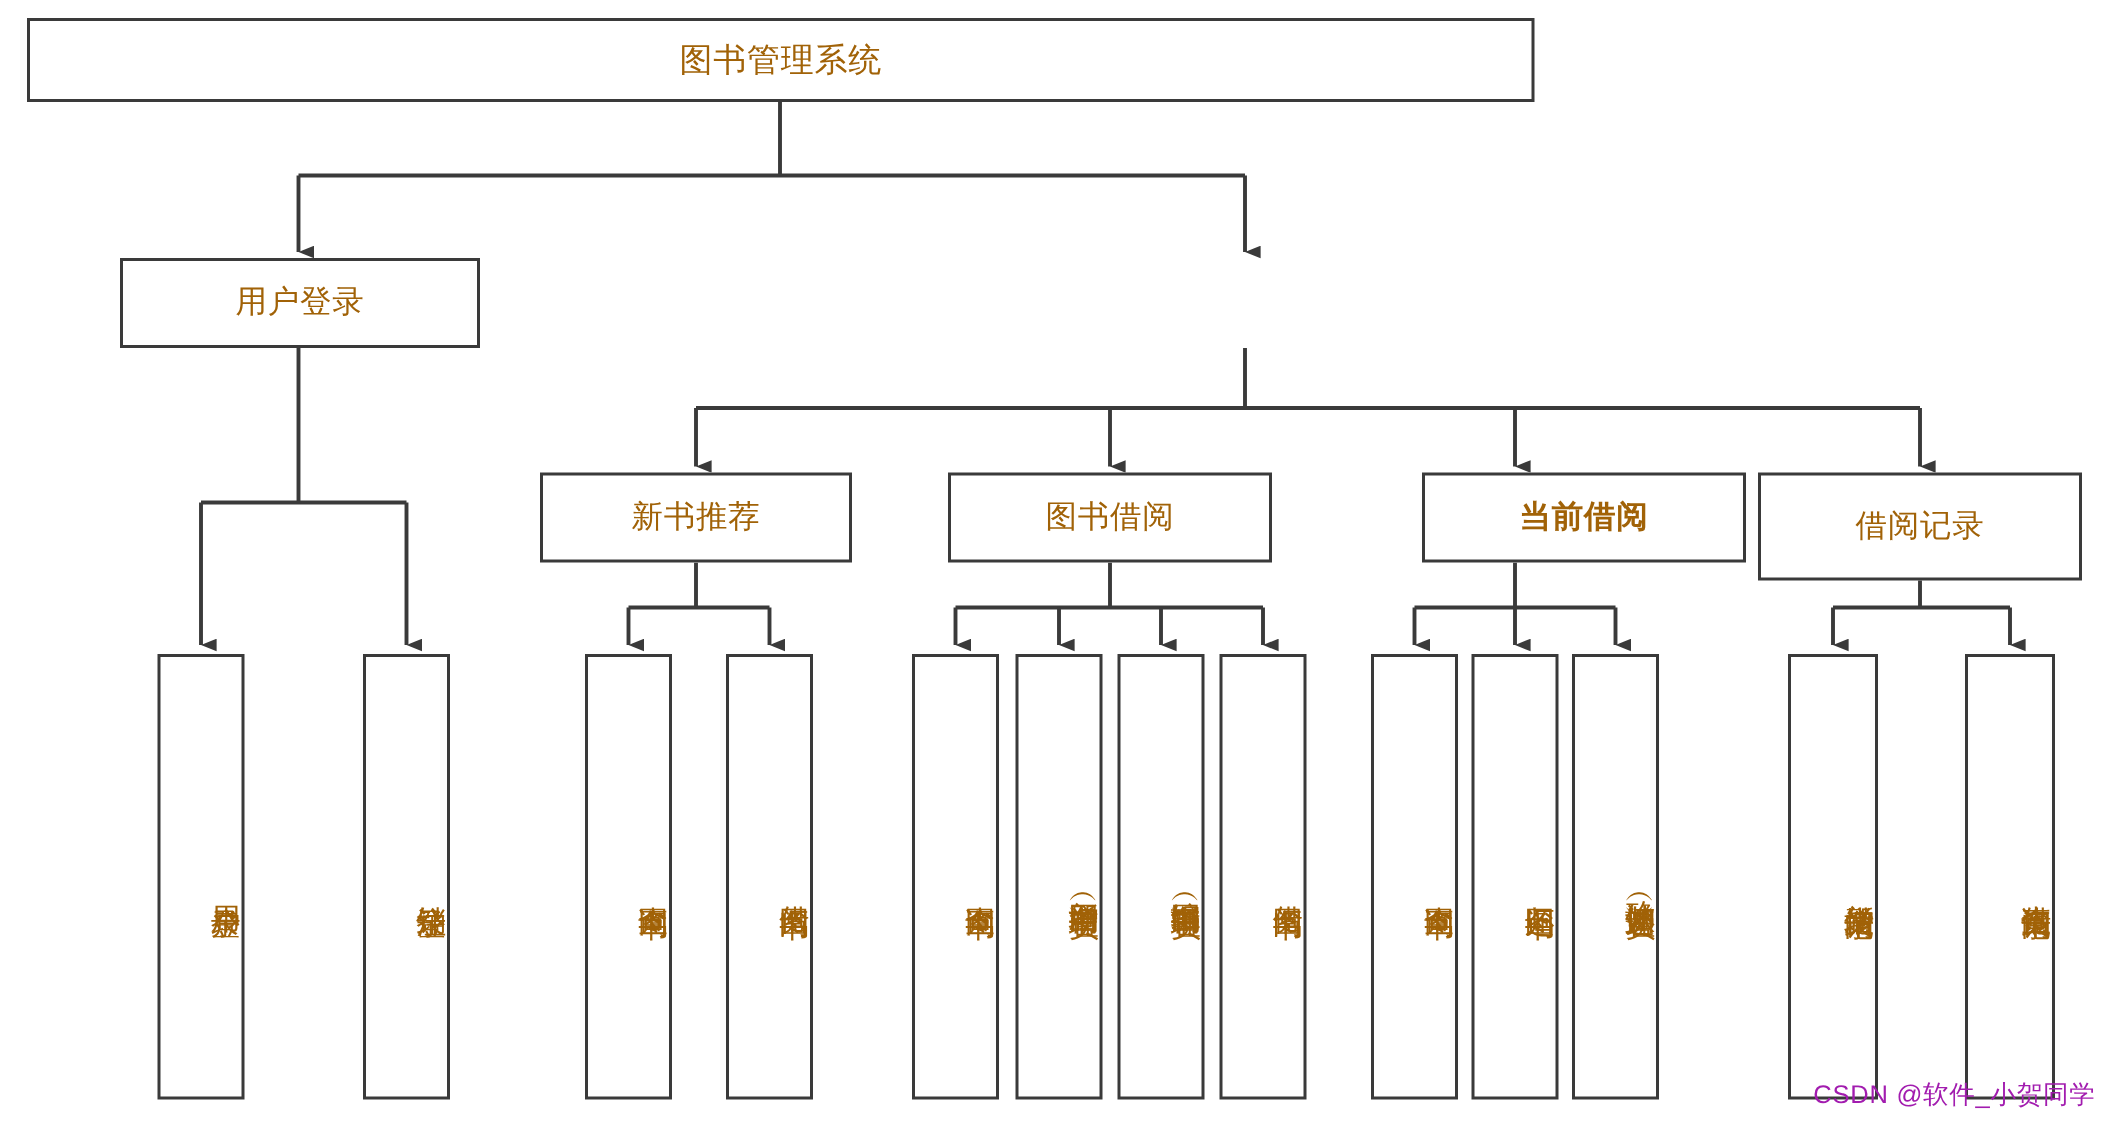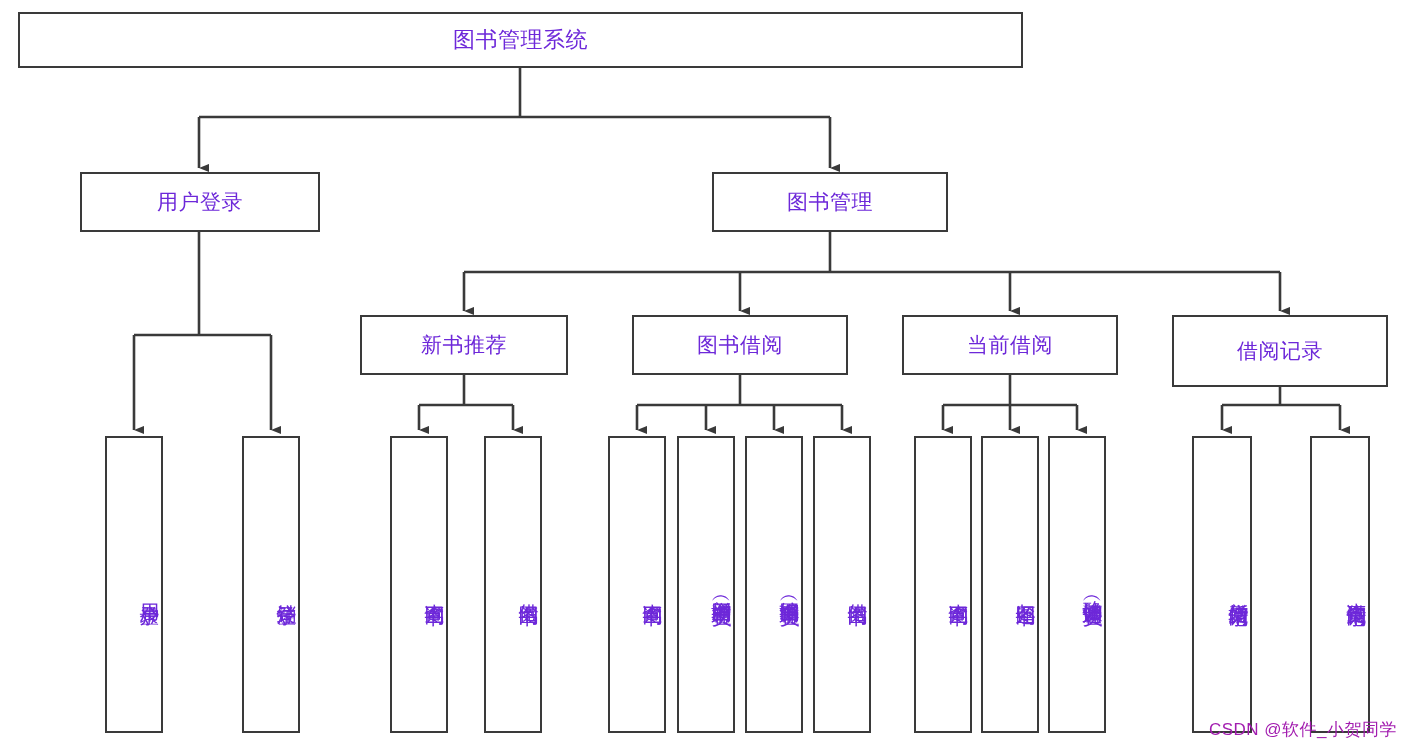--- a/index.html
+++ b/index.html
@@ -23,21 +23,21 @@
     top: 0;
     width: 1405px;
     height: 747px;
     pointer-events: none;
   }
   .node {
     position: absolute;
     box-sizing: border-box;
     border: 2.5px solid #3a3a3a;
     background: #ffffff;
-    color: #6d28d9;
+    color: #a16207;
     display: flex;
     align-items: center;
     justify-content: center;
     text-align: center;
     line-height: 1.18;
   }
   .node.horiz {
     font-size: 21px;
     letter-spacing: 0.5px;
   }
@@ -120,25 +120,24 @@
       <path d="M1280,375 L1280,405"></path>
       <path d="M1222,405 L1340,405"></path>
       <path d="M1222,405 L1222,430" marker-end="url(#arw)"></path>
       <path d="M1340,405 L1340,430" marker-end="url(#arw)"></path>
     </g>
   </svg>
 
   <div class="node horiz root" style="left:18px; top:12px; width:1005px; height:56px;">图书管理系统</div>
 
   <div class="node horiz" style="left:80px; top:172px; width:240px; height:60px;">用户登录</div>
-  <div class="node horiz" style="left:712px; top:172px; width:236px; height:60px;">图书管理</div>
 
   <div class="node horiz" style="left:360px; top:315px; width:208px; height:60px;">新书推荐</div>
   <div class="node horiz" style="left:632px; top:315px; width:216px; height:60px;">图书借阅</div>
-  <div class="node horiz" style="left:902px; top:315px; width:216px; height:60px;">当前借阅</div>
+  <div class="node horiz" style="left:948px; top:315px; width:216px; height:60px;font-weight:bold;">当前借阅</div>
   <div class="node horiz" style="left:1172px; top:315px; width:216px; height:72px;">借阅记录</div>
 
   <div class="node vert" style="left:105px; top:436px; width:58px; height:297px;">用户登录</div>
   <div class="node vert" style="left:242px; top:436px; width:58px; height:297px;">注销登录</div>
 
   <div class="node vert" style="left:390px; top:436px; width:58px; height:297px;">查询图书</div>
   <div class="node vert" style="left:484px; top:436px; width:58px; height:297px;">借阅图书</div>
 
   <div class="node vert" style="left:608px; top:436px; width:58px; height:297px;">查询图书</div>
   <div class="node vert" style="left:677px; top:436px; width:58px; height:297px;">新增图书（管理员）</div>

